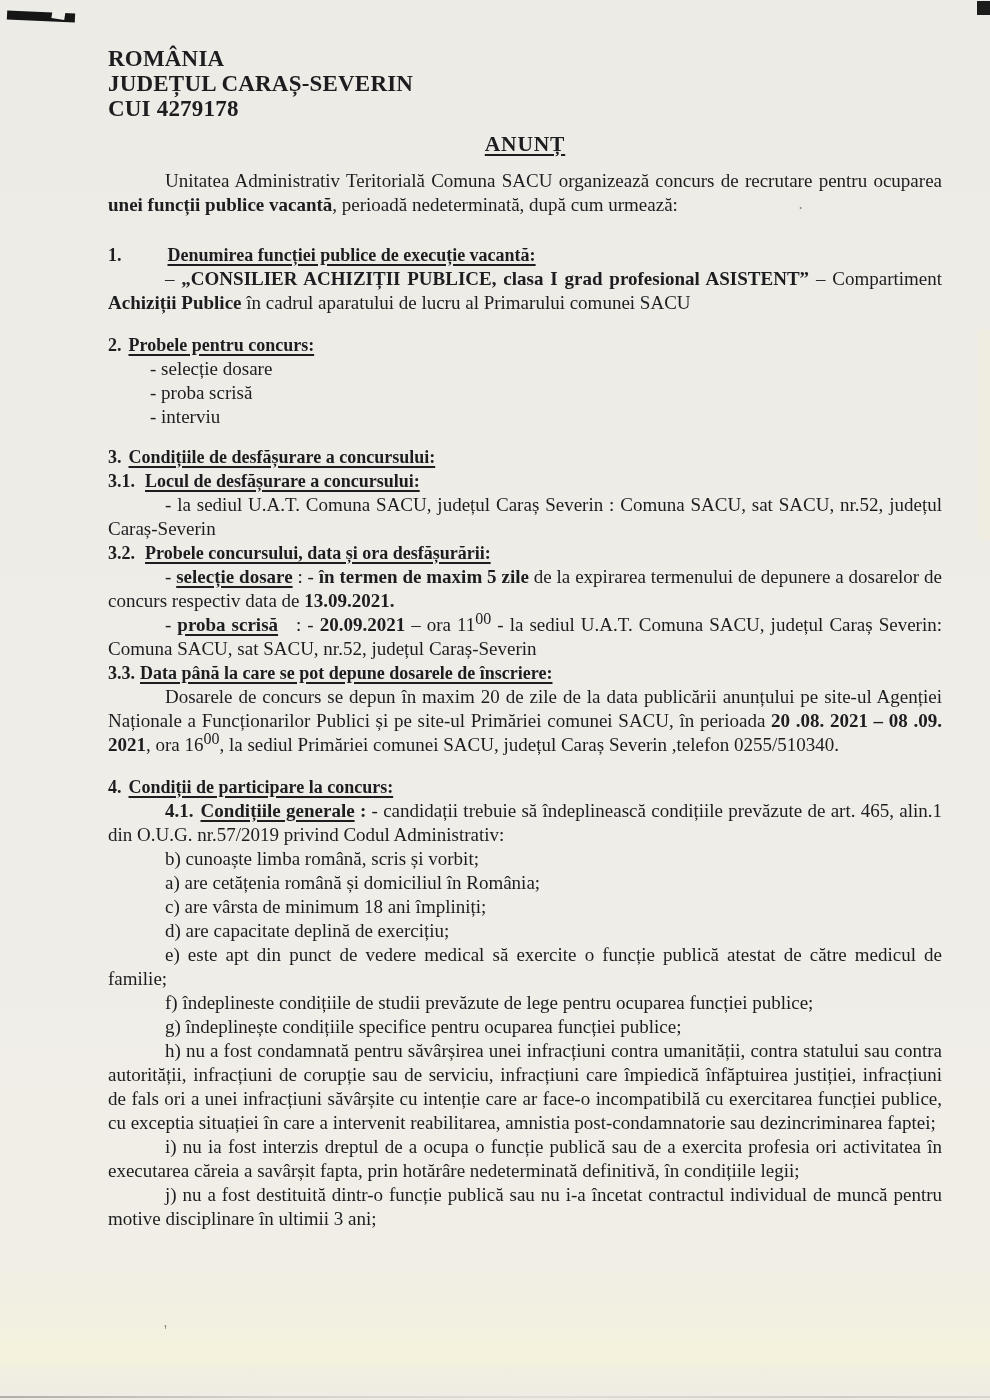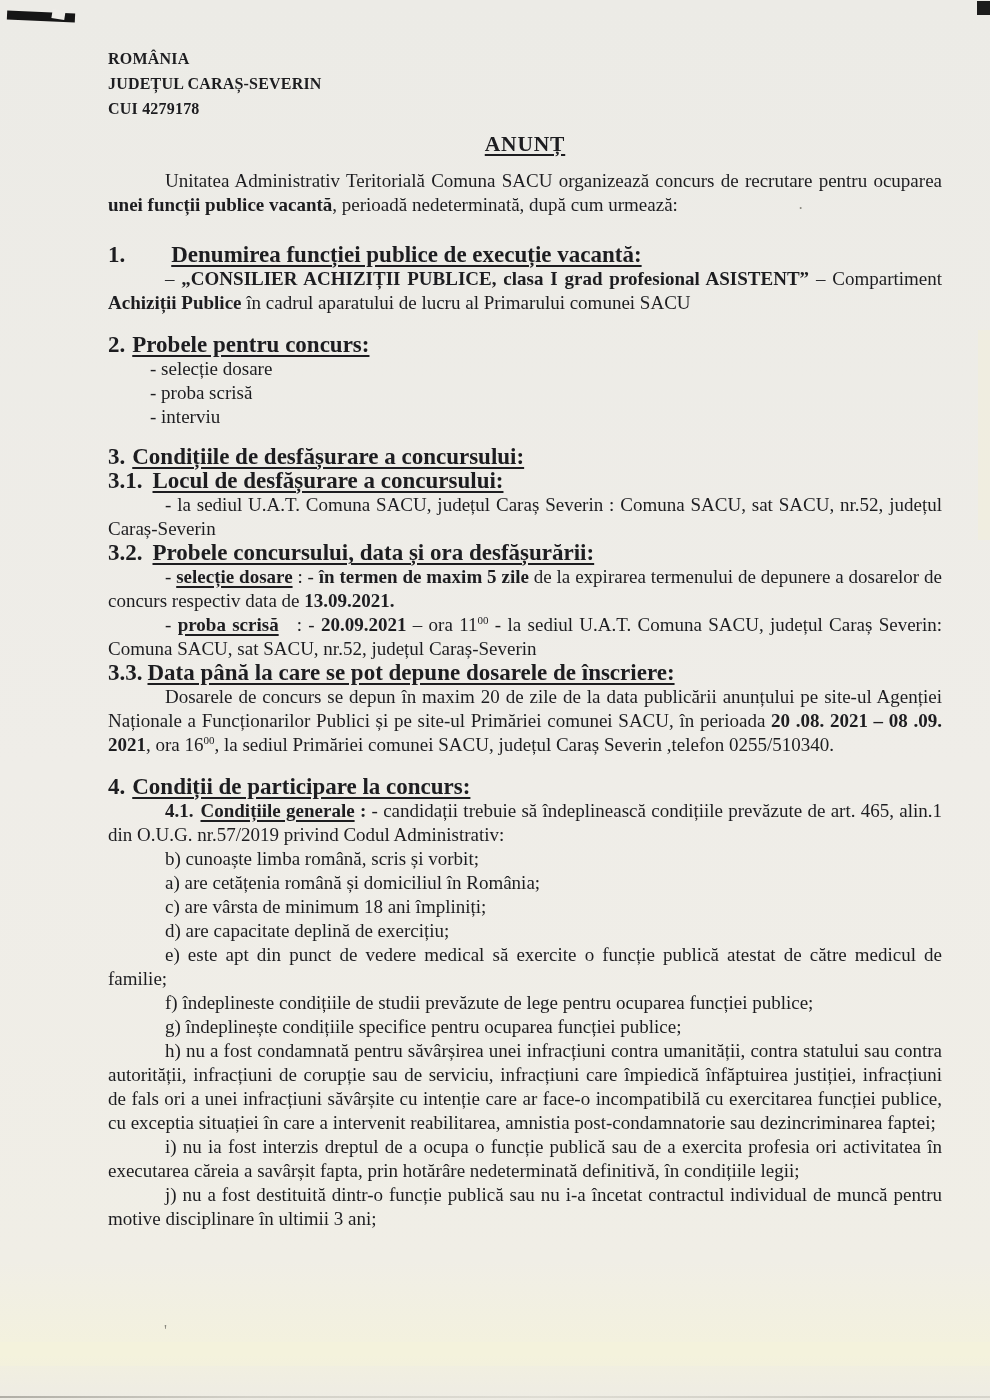--- a/index.html
+++ b/index.html
@@ -3,34 +3,34 @@
 <meta charset="utf-8">
 <style>
   html,body{margin:0;padding:0;}
   body{
     width:990px;height:1400px;position:relative;overflow:hidden;
     background:linear-gradient(180deg,#ecebe6 0%,#efede8 55%,#f0eee6 90%,#f3f1de 96%,#eeece4 100%);
     font-family:"Liberation Serif","DejaVu Serif",serif;
     color:#1d1d20;
   }
   .page{position:absolute;left:108px;top:46px;width:834px;}
-  .hdr{font-weight:bold;font-size:16px;line-height:25px;letter-spacing:.2px;}
+  .hdr{font-weight:bold;font-size:23px;line-height:25px;letter-spacing:.2px;}
   .title{ text-align:center;font-size:21.5px;font-weight:bold;line-height:25px;margin-top:11px;}
   .title .u{letter-spacing:.8px;}
   p{margin:0;font-size:19px;line-height:24px;text-align:justify;}
-  .sec{font-weight:bold;font-size:23px;}
+  .sec{font-weight:bold;font-size:18px;}
   .ind{text-indent:57px;}
   .b{font-weight:bold;}
   .u{text-decoration:underline;text-decoration-thickness:2px;text-underline-offset:3px;}
   .mt12{margin-top:12px;} .mt16{margin-top:16px;} .mt18{margin-top:18px;} .mt26{margin-top:26px;}
   .list2{margin-left:42px;}
   .gap5{display:inline-block;width:5px;} .gap7{display:inline-block;width:7px;}
   .gap10{display:inline-block;width:10px;} .gap18{display:inline-block;width:18px;}
   .gap46{display:inline-block;width:46px;} .gap48{display:inline-block;width:48px;}
-  .sup{font-size:11px;vertical-align:7px;line-height:0;}
+  .sup{font-size:16px;vertical-align:7px;line-height:0;}
   
   .mark-tl{position:absolute;left:7px;top:12px;width:68px;height:9px;background:#161616;transform:rotate(2.5deg);}
   .mark-tl-notch{position:absolute;left:52px;top:10px;width:13px;height:9px;background:#efede8;transform:rotate(9deg);}
   .mark-tr{position:absolute;right:0;top:1px;width:13px;height:14px;background:#1c1c1c;}
   .tint-right{position:absolute;right:0;top:330px;width:12px;height:210px;background:#f2efd6;opacity:.45;}
   .tint-bottom{position:absolute;left:0;right:0;bottom:34px;height:24px;background:#f6f3da;opacity:.45;}
   .bottom-line{position:absolute;left:0;right:0;bottom:2px;height:2px;opacity:.65;
     background:linear-gradient(90deg,#8f8d85 0%,#c3c1b8 25%,#d6d4cb 55%,#bebcb3 85%,#cac8bf 100%);}
   .stray{position:absolute;font-size:16px;color:#8a887f;}
 </style>

